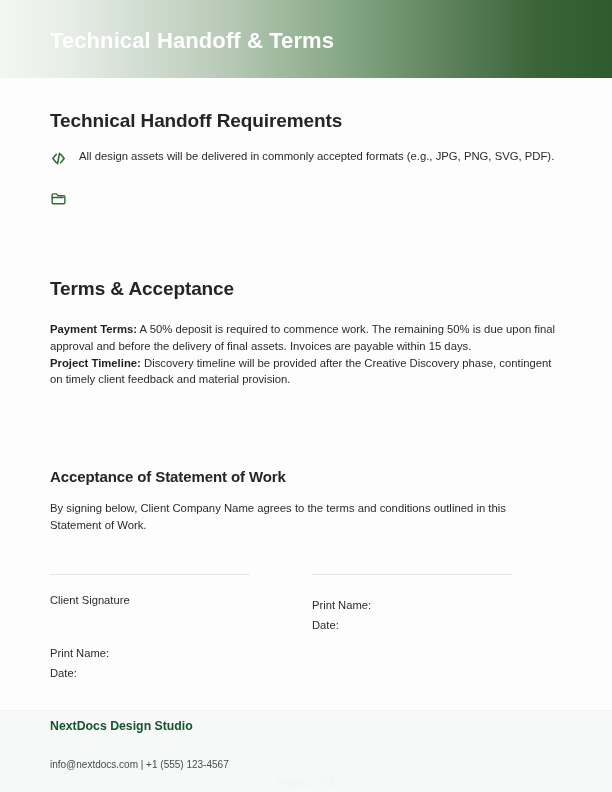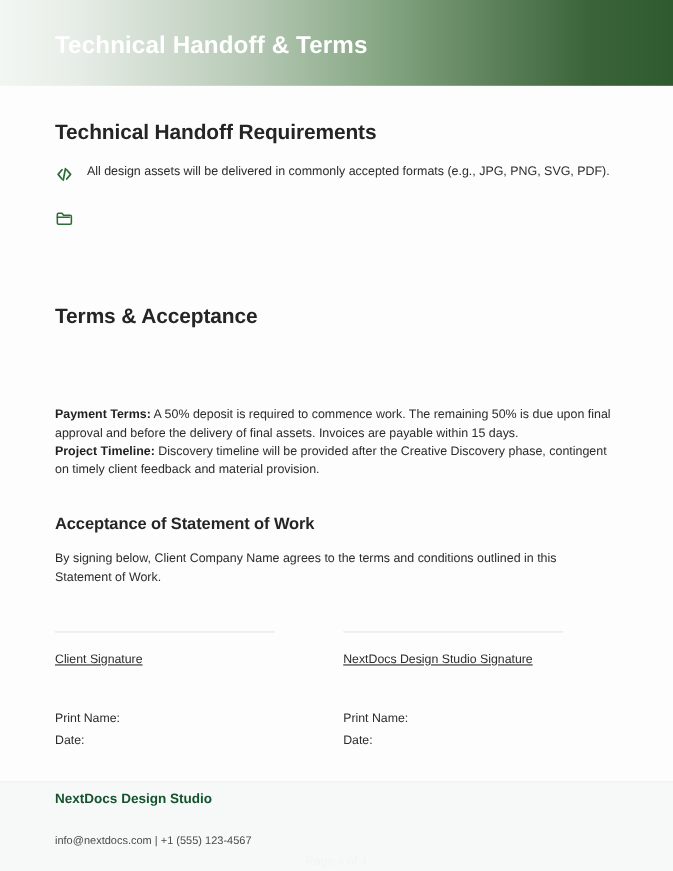--- a/index.html
+++ b/index.html
@@ -108,21 +108,20 @@
 
   
   .terms-body {
     position: absolute;
     left: 50px;
     top: 243px;
     width: 515px;
     font-size: 11.3px;
     line-height: 16.8px;
     color: #2b2b2b;
-    margin-top: 48px;
   }
   .terms-body .lead {
     font-weight: bold;
     color: #1f1f1f;
   }
 
   
   .accept-body {
     position: absolute;
     left: 50px;
@@ -152,21 +151,20 @@
     width: 200px;
     height: 1px;
     background: #e3e4e6;
     margin-bottom: 18px;
   }
   .sig-role {
     font-size: 11.2px;
     line-height: 15px;
     color: #2b2b2b;
     min-height: 30px;
-    text-decoration: underline;
   }
   .sig-field {
     font-size: 11.2px;
     line-height: 20px;
     color: #2b2b2b;
   }
   .sig-field.print { margin-top: 20px; }
 
   
   .page-footer {
@@ -255,21 +253,20 @@
 
     <div class="sig-col left">
       <div class="sig-line"></div>
       <div class="sig-role">Client Signature</div>
       <div class="sig-field print">Print Name:</div>
       <div class="sig-field">Date:</div>
     </div>
 
     <div class="sig-col right">
       <div class="sig-line"></div>
-      <div class="sig-role">NextDocs Design Studio Signature</div>
       <div class="sig-field print">Print Name:</div>
       <div class="sig-field">Date:</div>
     </div>
 
   </div>
 
 </div>
 
 <div class="page-footer">
   <div class="footer-company">NextDocs Design Studio</div>

